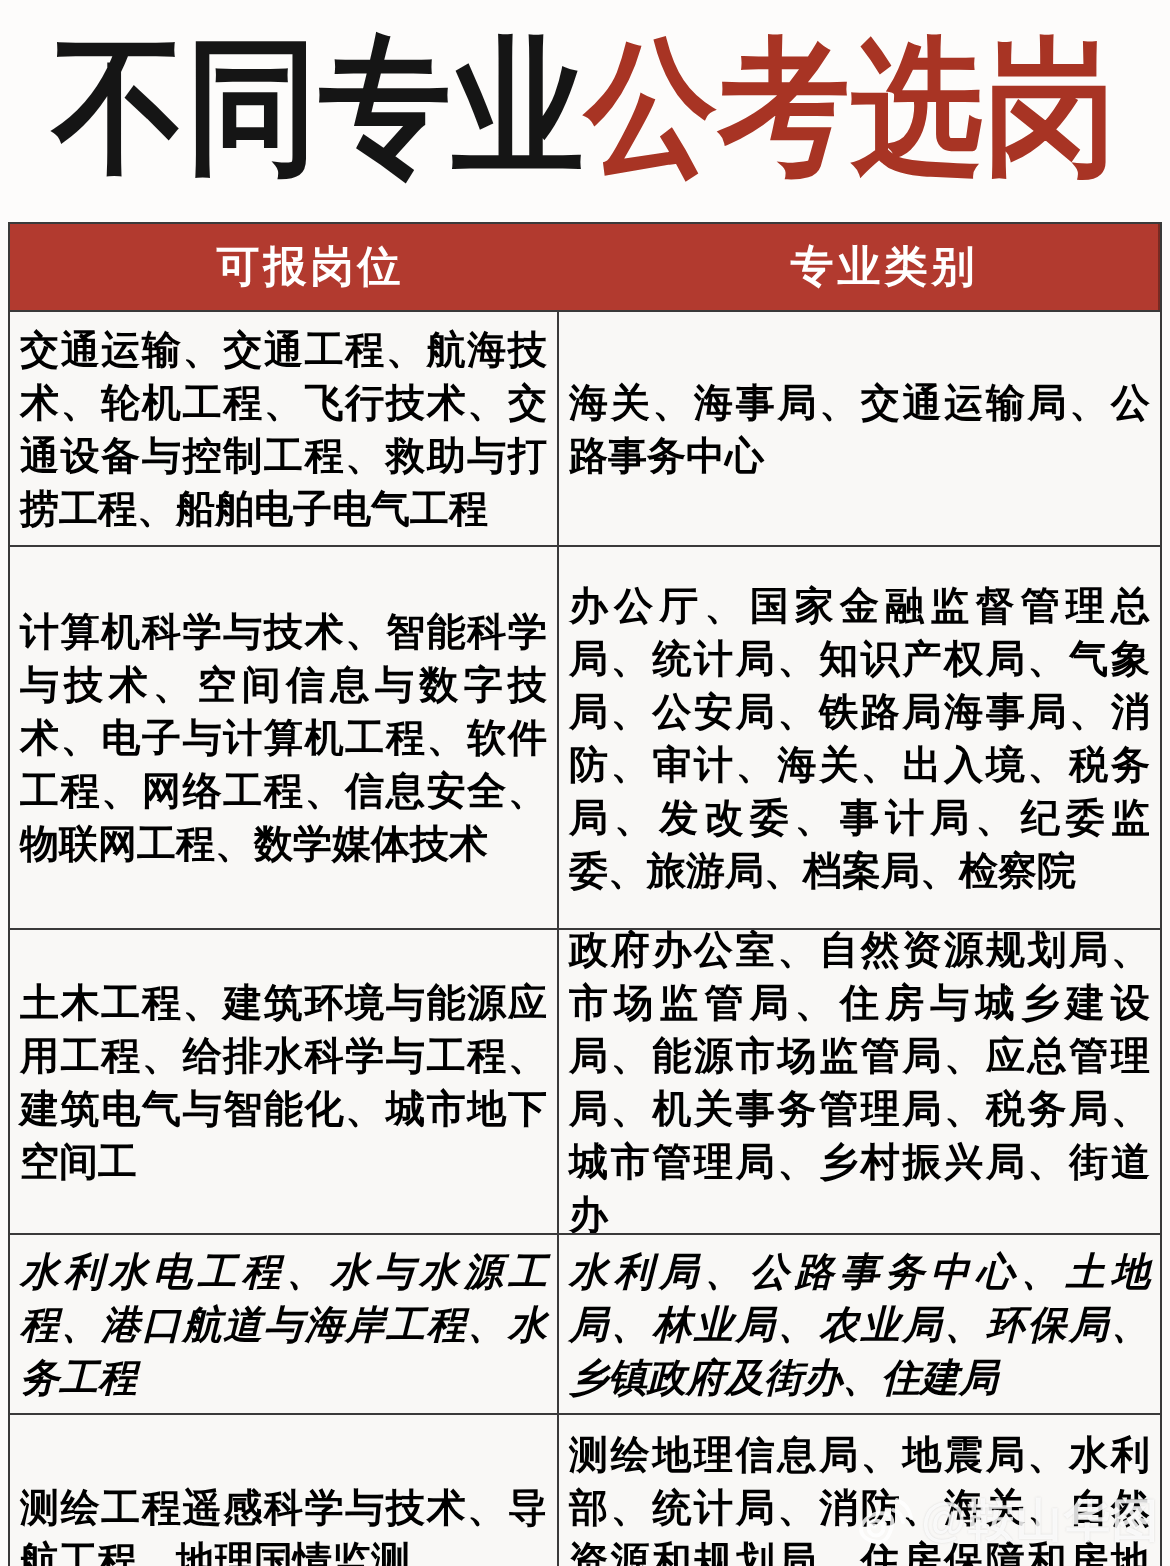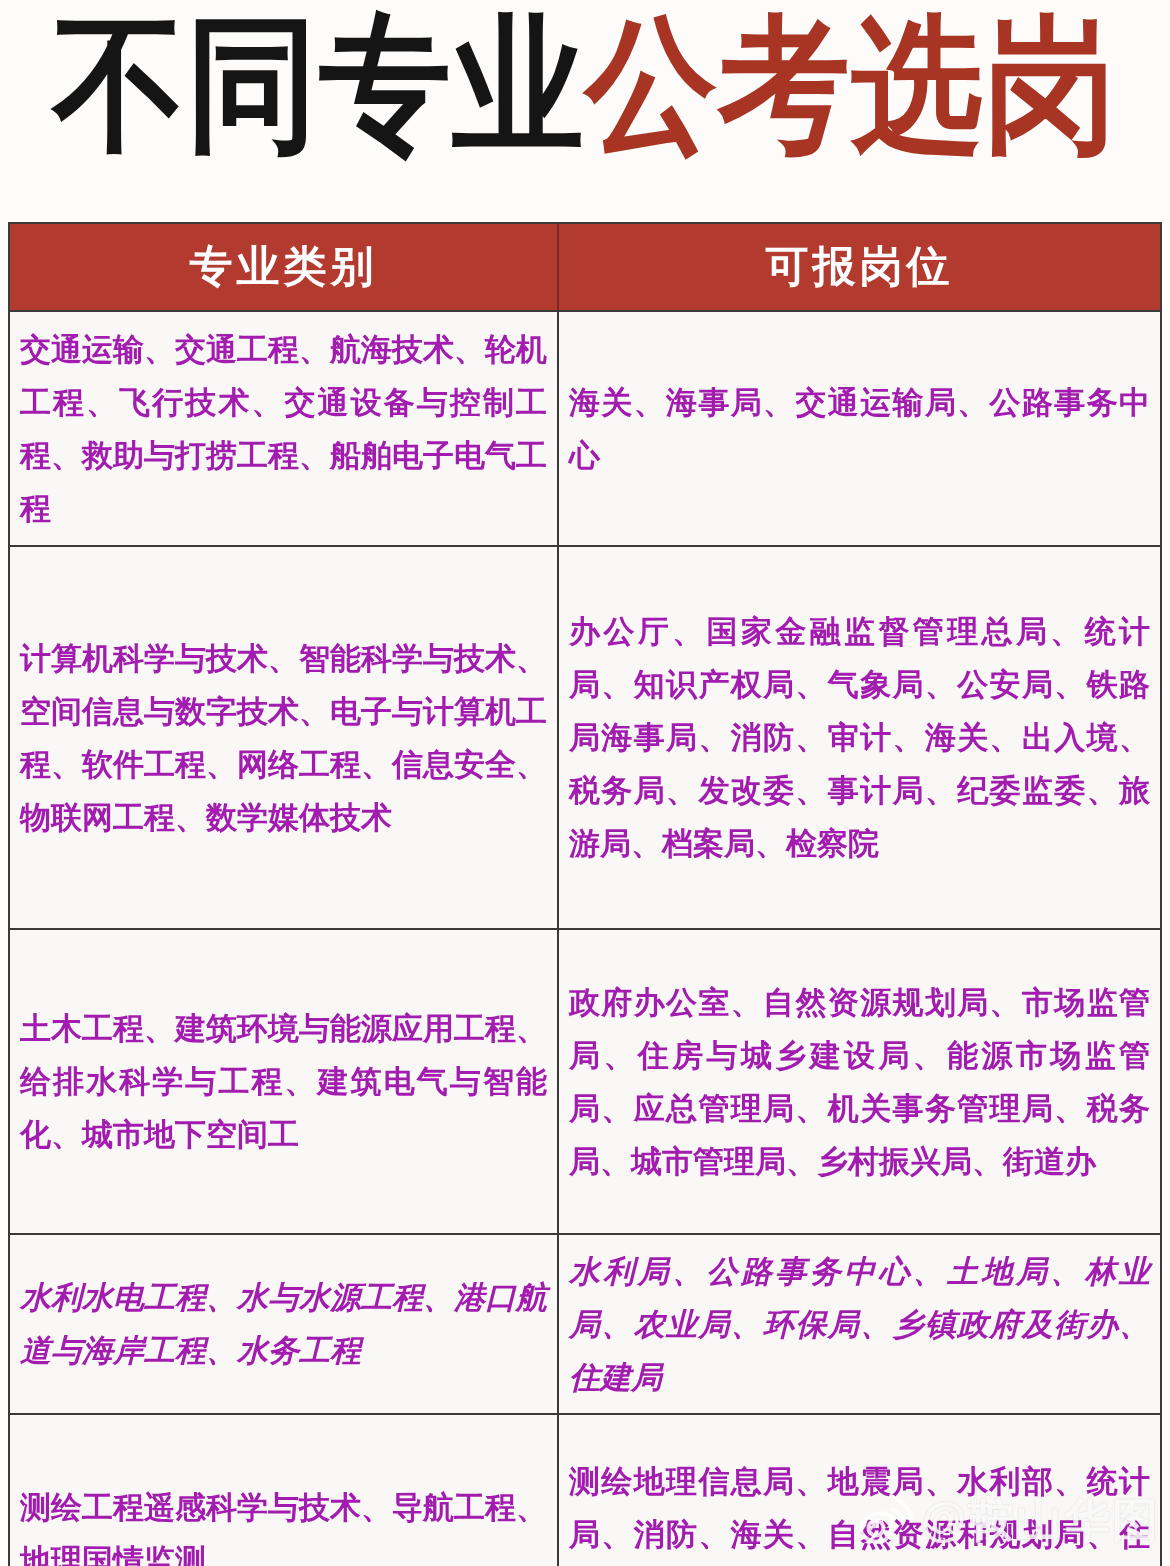--- a/index.html
+++ b/index.html
@@ -7,21 +7,21 @@
     width: 1170px; height: 1566px;
     overflow: hidden;
     background: #fdfcfb;
     font-family: "Liberation Serif", "DejaVu Serif", serif;
   }
   .page { position: relative; width: 1170px; height: 1566px; }
 
   
   .title-band {
     height: 222px;
-    display: flex; justify-content: center;
+    display: flex; align-items: center; justify-content: center;
     padding-bottom: 4px;
   }
   .title-text {
     font-size: 132px;
     font-weight: 900;
     letter-spacing: 1px;
     color: #151515;
     white-space: nowrap;
     transform: scaleY(1.12);
     transform-origin: center;
@@ -58,24 +58,24 @@
   .tbody .trow:nth-of-type(5) { height: 240px; }
 
   .cell {
     display: flex; flex-direction: column; justify-content: center;
     padding: 6px 10px;
     overflow: hidden;
   }
   .cell.left  { width: 549px; border-right: 2px solid #3a3a3a; }
   .cell.right { flex: 1; border-radius: 6px; }
   .celltext {
-    font-size: 31px;
+    font-size: 39px;
     font-weight: 700;
     line-height: 53px;
-    color: #a21caf;
+    color: #000000;
     text-align: justify;
     text-align-last: left;
   }
 
   
   .watermark {
     position: absolute;
     right: 10px; bottom: 14px;
     display: flex; align-items: center; gap: 8px;
     color: rgba(255,255,255,0.82);
@@ -91,22 +91,22 @@
 <body>
 
 <div class="page">
 
   <div class="title-band">
     <div class="title-text"><span>不同专业</span><span class="title-red" style="color: rgb(168, 52, 36);">公考选岗</span></div>
   </div>
 
   <div class="table">
     <div class="thead" style="background: rgb(178, 58, 47);">
+      <div class="th th-right">可报岗位</div>
       <div class="th th-left">专业类别</div>
-      <div class="th th-right">可报岗位</div>
     </div>
     <div class="tbody">
         <div class="trow">
           <div class="cell left">
             <div class="celltext">交通运输、交通工程、航海技术、轮机工程、飞行技术、交通设备与控制工程、救助与打捞工程、船舶电子电气工程</div>
           </div>
           <div class="cell right">
             <div class="celltext">海关、海事局、交通运输局、公路事务中心</div>
           </div>
         </div>

